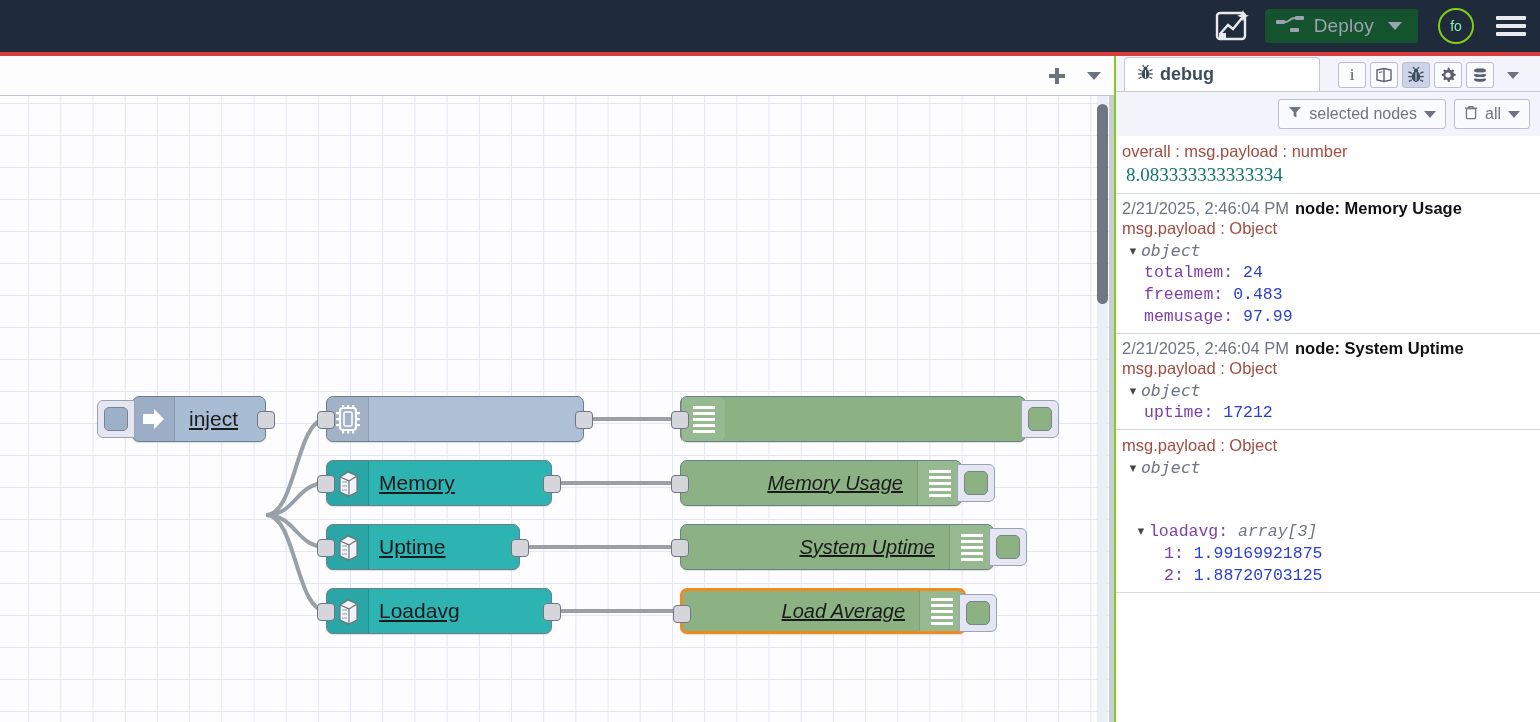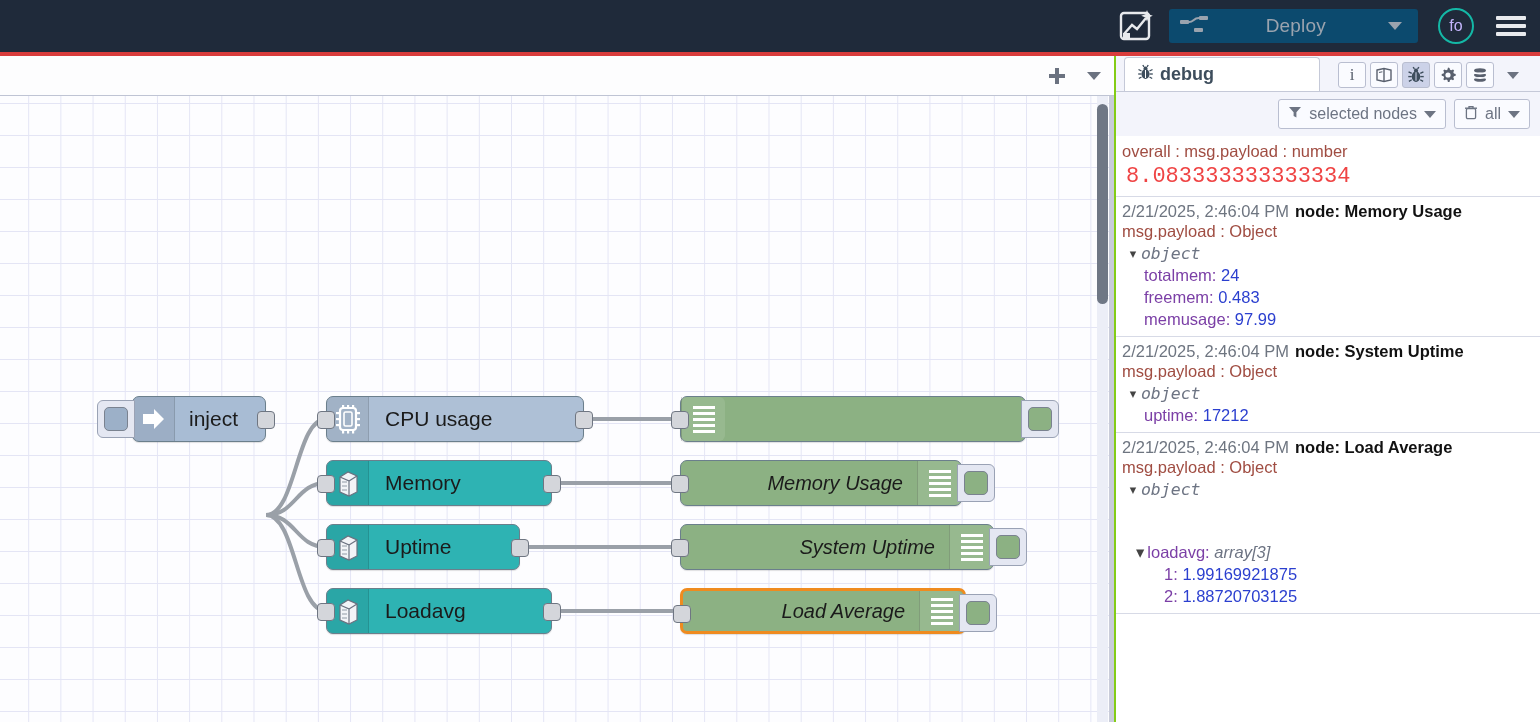--- a/index.html
+++ b/index.html
@@ -22,39 +22,39 @@
     position: absolute; left: 0; top: 52px;
     width: 1540px; height: 4px;
     background: #d93c3c;
   }
   .hdr-btn {
     display: flex; align-items: center; justify-content: center;
     cursor: pointer;
   }
   #ai-flow-icon { width: 44px; height: 40px; }
   #deploy-button {
-    height: 34px; background: #0c4a6e; border-radius: 3px;
+    height: 34px; background: #14532d; border-radius: 3px;
     display: flex; align-items: center;
     margin-left: 10px; padding: 0 4px 0 10px;
-    color: #a8b0ba; cursor: pointer; gap: 48px;
+    color: #a8b0ba; cursor: pointer;
   }
   #deploy-label {
     font-size: 19px; color: #9aa3ae; padding: 0 14px 0 9px;
     letter-spacing: .2px;
   }
   #deploy-caret {
     width: 0; height: 0; margin-right: 12px;
     border-left: 7px solid transparent; border-right: 7px solid transparent;
     border-top: 8px solid #9aa3ae;
   }
   #user-avatar {
     width: 36px; height: 36px; border-radius: 50%;
-    border: 2px solid #14b8a6; margin-left: 20px;
+    border: 2px solid #84cc16; margin-left: 20px;
     display: flex; align-items: center; justify-content: center;
-    color: #c4b5fd; font-size: 16px; cursor: pointer;
+    color: #86efac; font-size: 14px; cursor: pointer;
   }
   #main-menu-button {
     margin-left: 22px; width: 30px; height: 26px;
     display: flex; flex-direction: column; justify-content: space-between;
     padding: 3px 0; cursor: pointer;
   }
   #main-menu-button i { display: block; height: 4px; background: #e8eaed; border-radius: 1px; }
 
   
   #workspace { position: absolute; left: 0; top: 56px; width: 1114px; height: 666px; background: #fff; }
@@ -114,21 +114,21 @@
     box-shadow: 0 1px 1px rgba(0,0,0,.12);
     cursor: pointer;
   }
   .node-icon-cell {
     width: 42px; height: 100%; flex: none;
     display: flex; align-items: center; justify-content: center;
     border-right: 1px solid rgba(0,0,0,.12);
     border-radius: 6px 0 0 6px;
     background: rgba(0,0,0,.07);
   }
-  .node-label { flex: 1; font-size: 21px; color: #1b1b1b; padding: 0 16px; }
+  .node-label { flex: 1; font-size: 21px; color: #1b1b1b; padding: 0 10px; text-decoration: underline; }
   .node.inject { background: #a8bcd4; }
   .node.inject .node-label { padding-left: 14px; }
   .node.cpu { background: #aec0d6; }
   .node.teal { background: #2eb3b3; }
   .node.debug { background: #8cb183; }
   .node.debug .node-label {
     font-style: italic; font-size: 20px; color: #1b1b1b;
     text-align: right; padding-right: 14px;
   }
   .node.selected { border: 3px solid #ef8b1f; align-items: center; }
@@ -215,30 +215,30 @@
   #debug-messages {
     position: absolute; left: 0; top: 80px; width: 426px; height: 586px;
     background: #fff; overflow: hidden;
   }
   .debug-msg { border-bottom: 1px solid #d7dae6; padding: 5px 6px 7px 6px; }
   .msg-head { font-size: 16.5px; white-space: nowrap; }
   .msg-time { color: #6e7580; }
   .msg-node { color: #111; font-weight: bold; margin-left: 6px; }
   .msg-topic { font-size: 16.5px; color: #a04d42; margin-top: 1px; }
   .msg-value {
-    font-family: Liberation Mono, monospace;
-    font-size: 22px; color: #ef4444; margin-top: 3px; padding-left: 4px;
+    font-family: Liberation Serif, serif;
+    font-size: 19px; color: #0f766e; margin-top: 3px; padding-left: 4px;
   }
   .obj-root {
     font-family: "DejaVu Sans Mono", monospace; font-size: 16.5px;
     color: #6d7483; font-style: italic; margin-top: 3px; padding-left: 6px;
   }
   .twisty { color: #444; font-style: normal; margin-right: 3px; }
   .obj-prop {
-    font-family: Liberation Sans, sans-serif; font-size: 16.5px;
+    font-family: Liberation Mono, monospace; font-size: 16.5px;
     padding-left: 22px; margin-top: 3px;
   }
   .obj-prop.nested { padding-left: 42px; }
   .prop-key { color: #7b3fa6; }
   .prop-val { color: #2b3fcf; }
   .prop-type { color: #6d7483; font-style: italic; }
 </style>
 </head>
 <body>
 
@@ -327,21 +327,20 @@
               <rect x="18" y="26" width="2.2" height="3.5"></rect>
             <rect x="2" y="8" width="4" height="2.2"></rect>
               <rect x="2" y="14" width="4" height="2.2"></rect>
               <rect x="2" y="20" width="4" height="2.2"></rect>
             <rect x="22" y="8" width="4" height="2.2"></rect>
               <rect x="22" y="14" width="4" height="2.2"></rect>
               <rect x="22" y="20" width="4" height="2.2"></rect>
           </g>
         </svg>
       </div>
-      <div class="node-label">CPU usage</div>
       <div class="port out"></div>
     </div>
 
     <div class="node teal" style="left:326px; top:364px; width:226px;">
       <div class="port in"></div>
       <div class="node-icon-cell">
         <svg width="30" height="30" viewBox="0 0 30 30">
           <path d="M7 9 L15 4 L24 8 L24 24 L16 28 L7 24 Z" fill="#f2f4f7" stroke="#6b7280" stroke-width="1.2"></path>
           <path d="M7 9 L16 13 L16 28" fill="none" stroke="#6b7280" stroke-width="1.2"></path>
           <path d="M16 13 L24 8" fill="none" stroke="#6b7280" stroke-width="1.2"></path>
@@ -594,23 +593,20 @@
       </div>
       <div class="msg-topic">msg.payload : Object</div>
       <div class="obj-root"><span class="twisty">▾</span><span>object</span></div>
       <div class="obj-prop">
         <span class="prop-key">uptime</span><span class="prop-key">:</span>
         <span class="prop-val">17212</span>
       </div>
     </div>
 
     <div class="debug-msg">
-      <div class="msg-head">
-        <span class="msg-time">2/21/2025, 2:46:04 PM</span><span class="msg-node">node: Load Average</span>
-      </div>
       <div class="msg-topic">msg.payload : Object</div>
       <div class="obj-root"><span class="twisty">▾</span><span>object</span></div>
       <div class="obj-prop" style="padding-left:14px;margin-top:44px;">
         <span class="twisty" style="color:#444;">▾</span><span class="prop-key">loadavg</span><span class="prop-key">:</span>
         <span class="prop-type">array[3]</span>
       </div>
       <div class="obj-prop nested">
         <span class="prop-key">1</span><span class="prop-key">:</span>
         <span class="prop-val">1.99169921875</span>
       </div>

